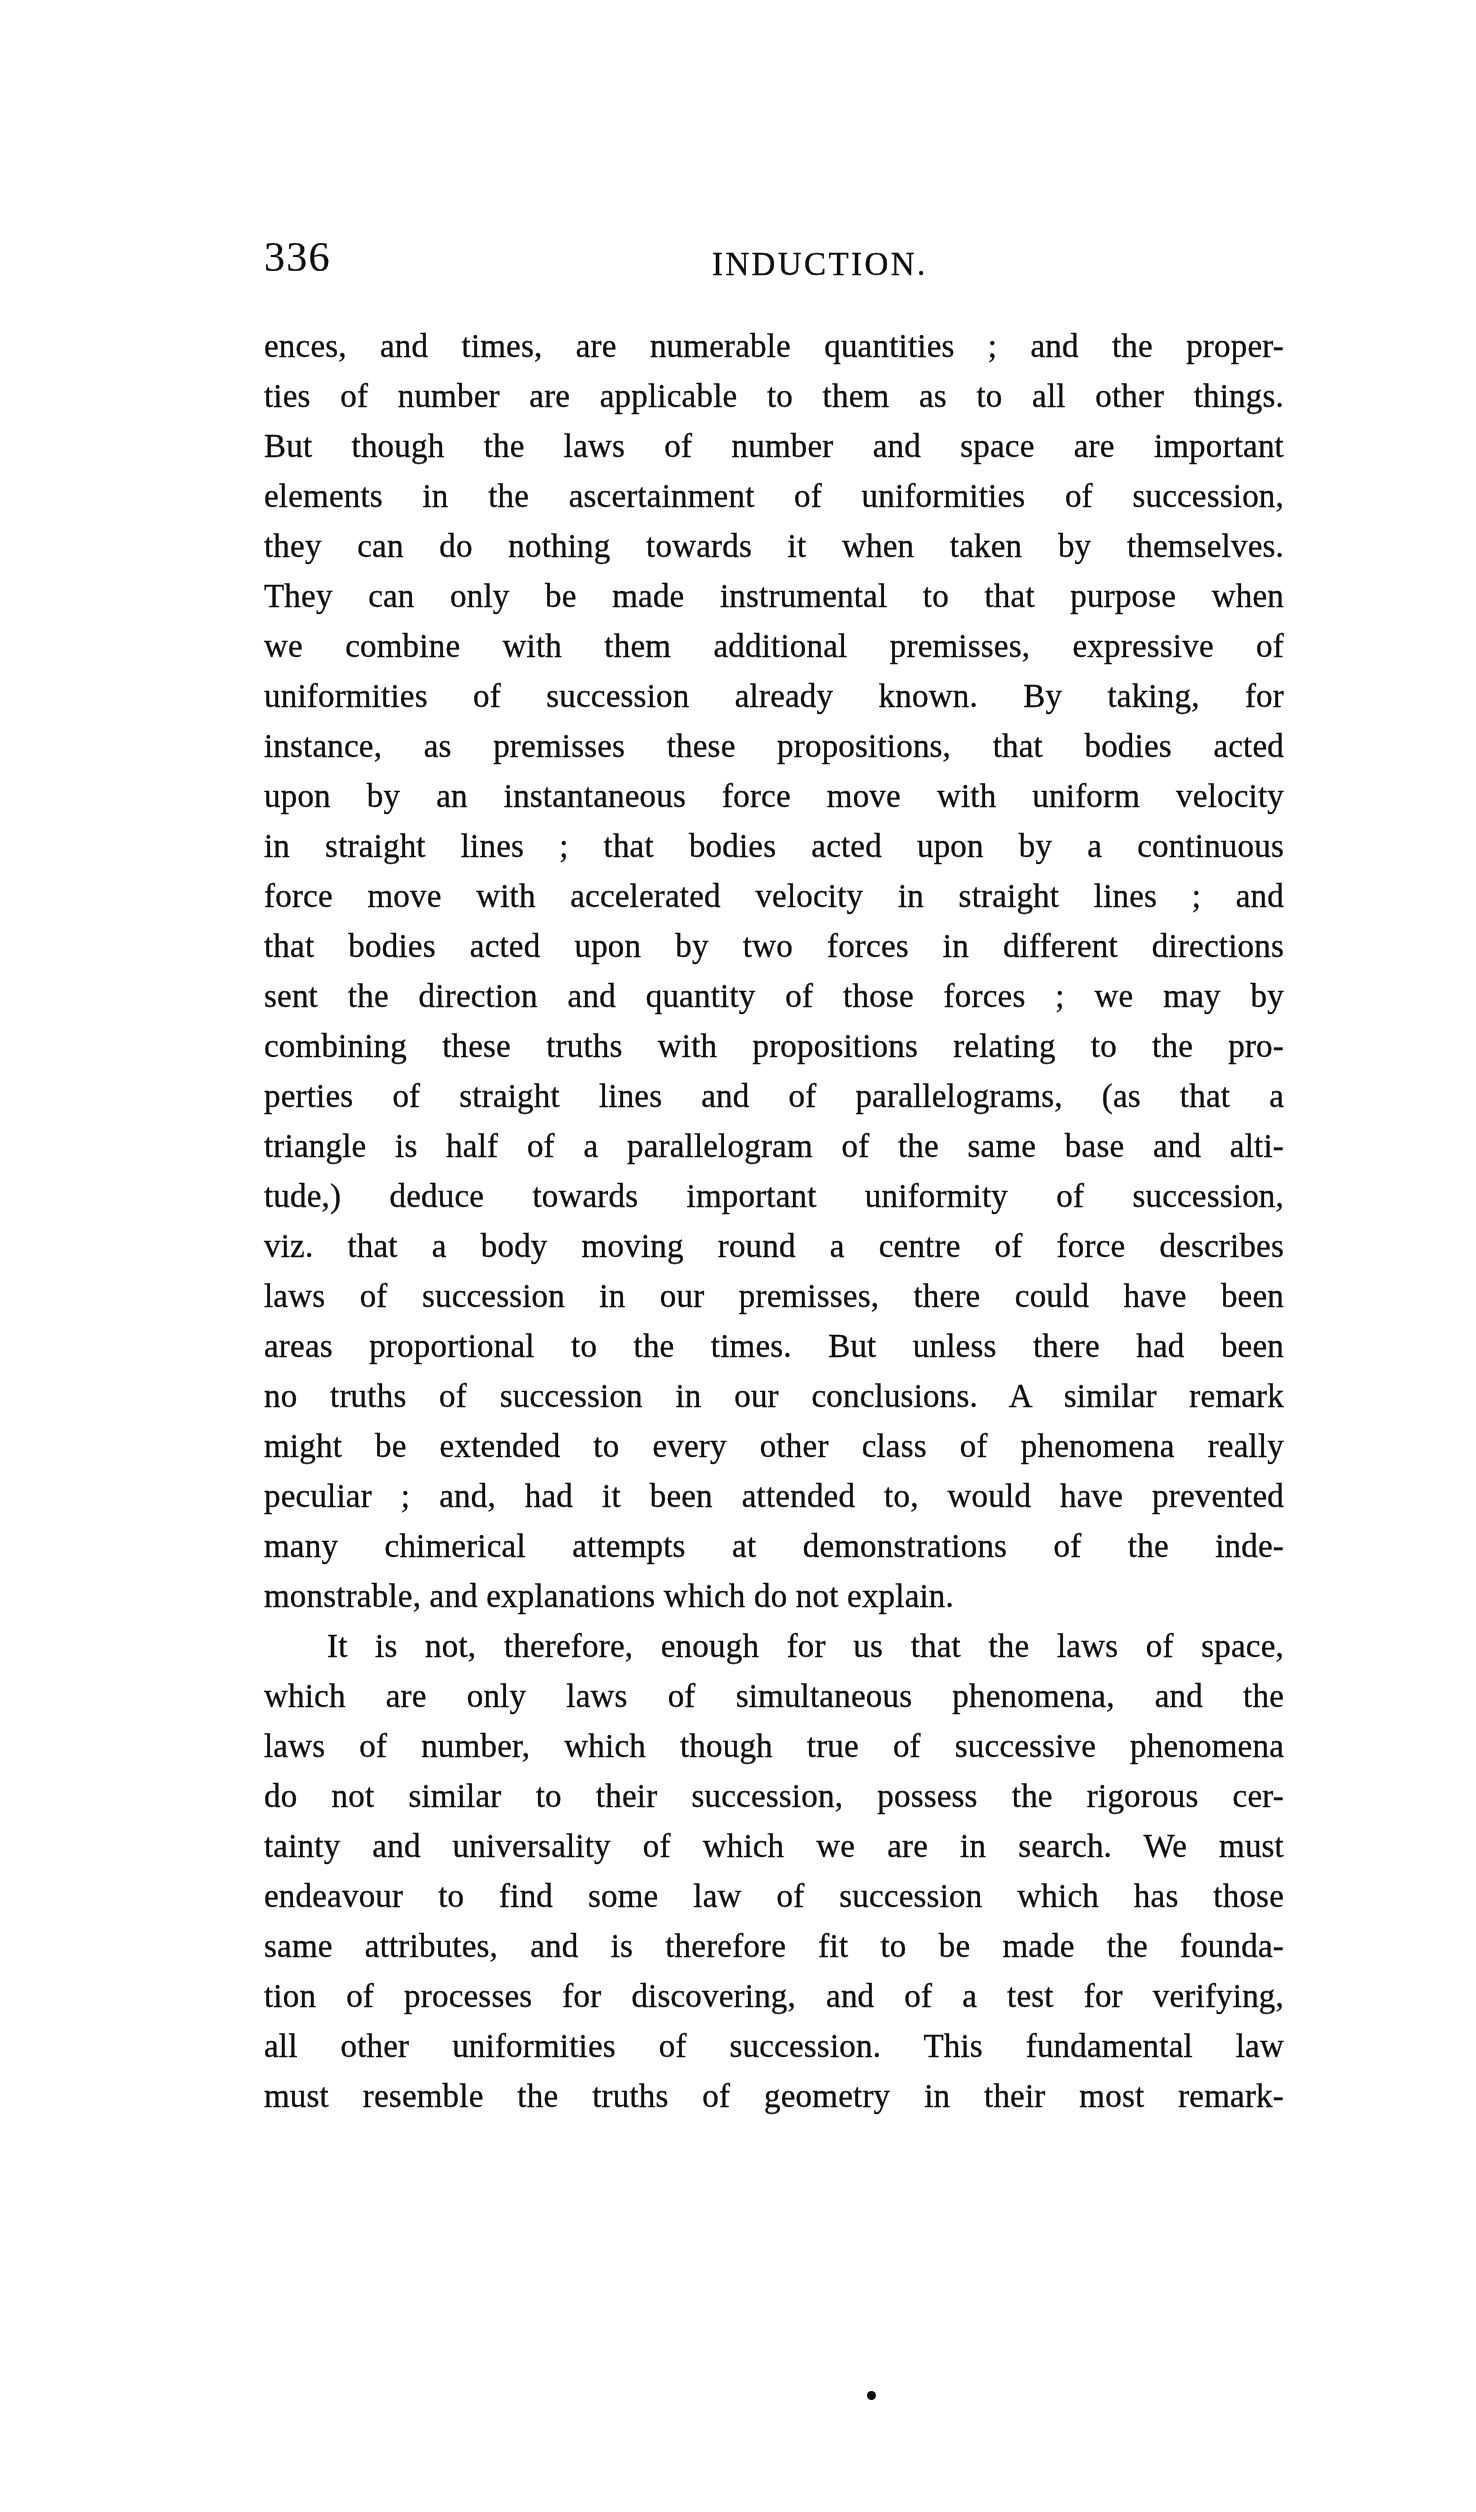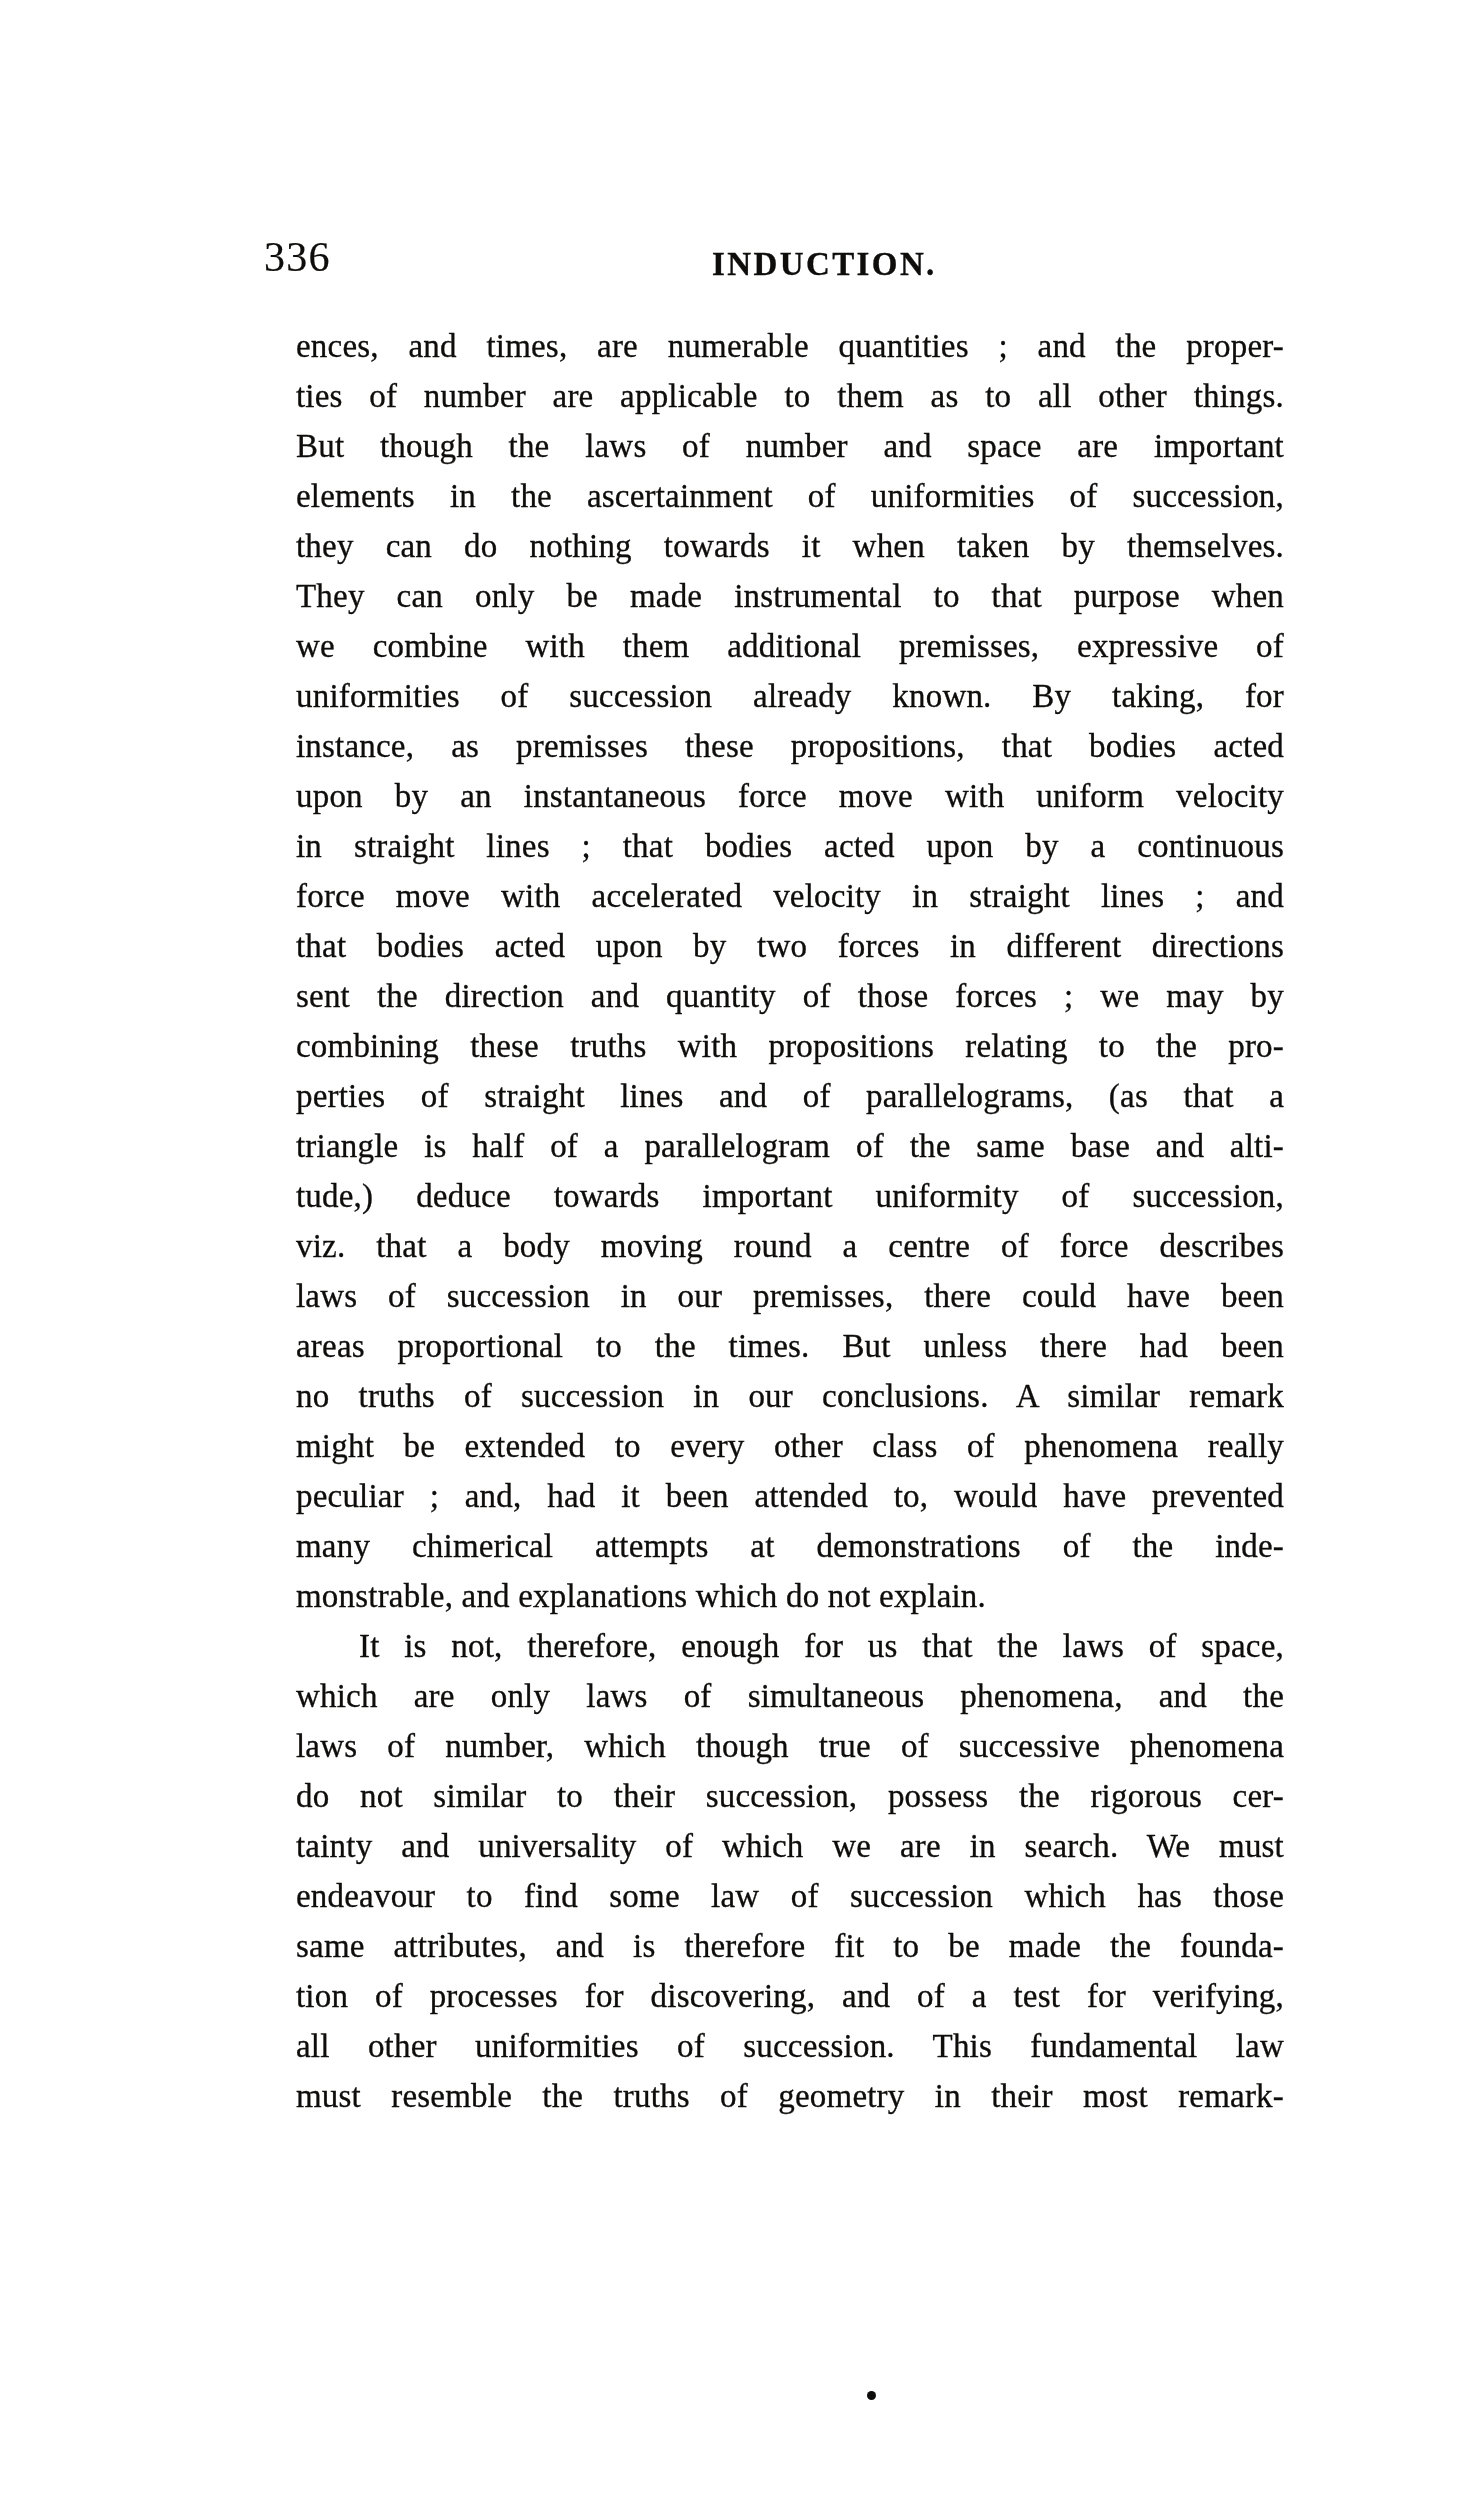--- a/index.html
+++ b/index.html
@@ -26,37 +26,36 @@
     font-weight: normal;
     -webkit-text-stroke: 0.2px #0e0d0b;
   }
   .running-head {
     position: absolute;
     left: 712px;
     top: 248px;
     font-size: 33px;
     line-height: 1;
     letter-spacing: 2.4px;
-    font-weight: bold;
+    font-weight: normal;
     -webkit-text-stroke: 0.3px #0e0d0b;
   }
   .text-block {
     position: absolute;
     left: 264px;
     top: 321px;
     width: 1020px;
     font-size: 33px;
     line-height: 50px;
     letter-spacing: 0.2px;
     -webkit-text-stroke: 0.3px #0e0d0b;
   }
   .line {
     text-align: justify;
     text-align-last: justify;
-    margin-left: 32px;
   }
   .line.flush {
     text-align-last: left;
   }
   .line.indent {
     text-indent: 63px;
   }
   .ink-dot {
     position: absolute;
     left: 867px;

